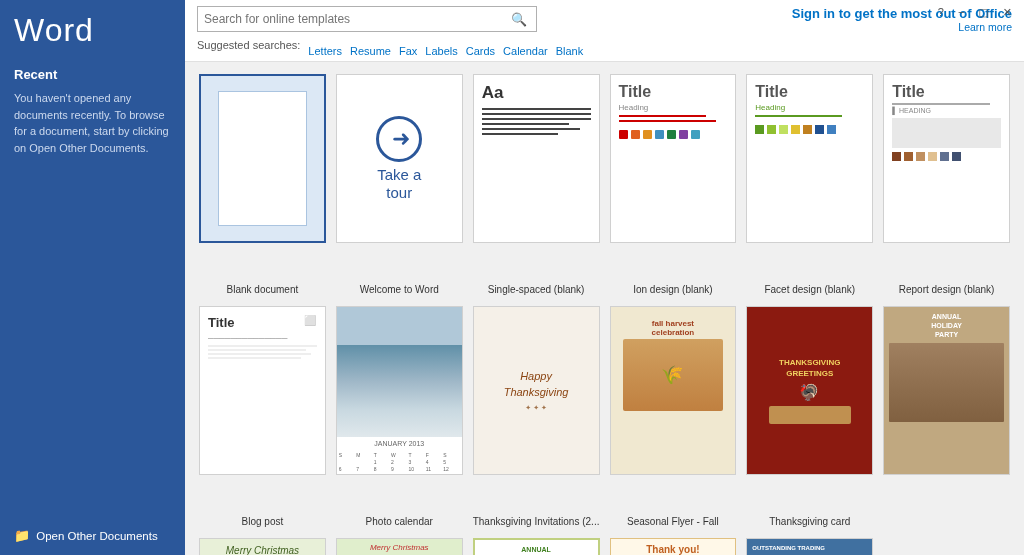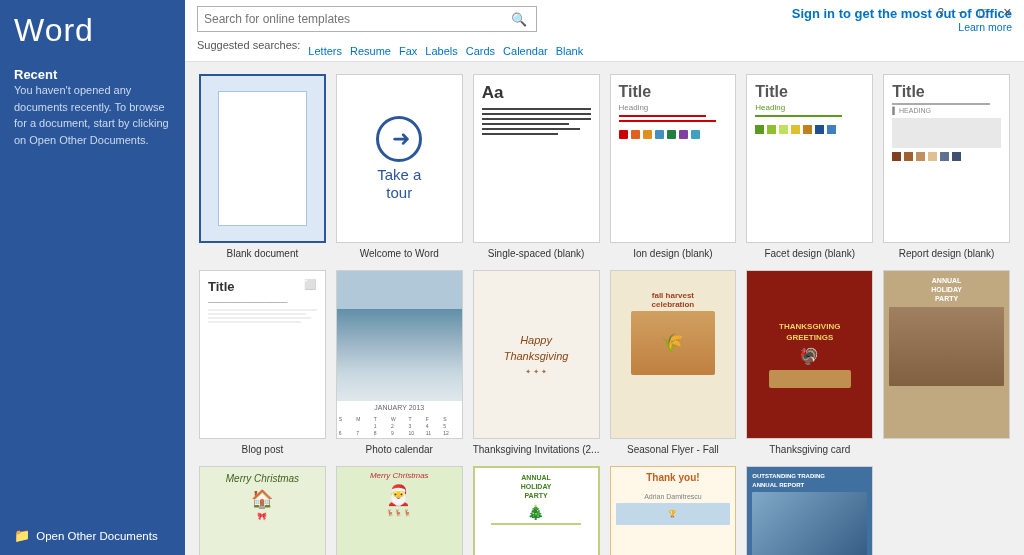--- a/index.html
+++ b/index.html
@@ -20,20 +20,21 @@
       font-size: 32px;
       font-weight: 300;
       color: #fff;
       margin-bottom: 18px;
       letter-spacing: 1px;
     }
     .sidebar-recent-label {
       font-size: 13px;
       font-weight: 600;
       color: #fff;
+      margin-bottom: 8px;
     }
     .sidebar-no-docs {
       font-size: 11px;
       color: #ccd9ee;
       line-height: 1.5;
       margin-bottom: 27px;
     }
     .sidebar-open-btn {
       display: flex;
       align-items: center;
@@ -139,20 +140,21 @@
       align-items: center;
       justify-content: center;
       overflow: hidden;
       position: relative;
       margin-bottom: 4px;
     }
     .template-label {
       font-size: 10px;
       color: #333;
       line-height: 1.3;
+      margin-top: 36px;
     }
 
     
     .templates-area::-webkit-scrollbar { width: 8px; }
     .templates-area::-webkit-scrollbar-track { background: #e0e0e0; }
     .templates-area::-webkit-scrollbar-thumb { background: #bbb; }
 
     .topbar-top-row {
       display: flex;
       align-items: flex-start;
@@ -355,21 +357,21 @@
       <div class="template-card">
         <div class="template-thumb" style="background:#f5f0e8; flex-direction:column; align-items:center; justify-content:center; padding:5px;">
           <div style="font-size:11px;color:#8b4513;font-style:italic;text-align:center;line-height:1.4;">Happy<br>Thanksgiving</div>
           <div style="font-size:7px;color:#a0724a;margin-top:4px;text-align:center;">✦ ✦ ✦</div>
         </div>
         <div class="template-label">Thanksgiving Invitations (2...</div>
       </div>
 
 
       <div class="template-card">
-        <div class="template-thumb" style="background:#f0e8d0; flex-direction:column; align-items:center; justify-content:flex-start; padding:20px; overflow:hidden;">
+        <div class="template-thumb" style="background:#f0e8d0; flex-direction:column; align-items:center; justify-content:flex-start; padding:12px; overflow:hidden;">
           <div style="font-size:8px;color:#a04020;font-weight:700;text-align:center;margin-bottom:2px;">fall harvest<br>celebration</div>
           <div style="width:100%;height:50%;background:linear-gradient(#d0a060,#c08040);border-radius:2px;display:flex;align-items:center;justify-content:center;">
             <span style="font-size:18px;">🌾</span>
           </div>
         </div>
         <div class="template-label">Seasonal Flyer - Fall</div>
       </div>
 
       <div class="template-card">
         <div class="template-thumb" style="background:#8b1a10; flex-direction:column; align-items:center; justify-content:center; padding:4px;">

